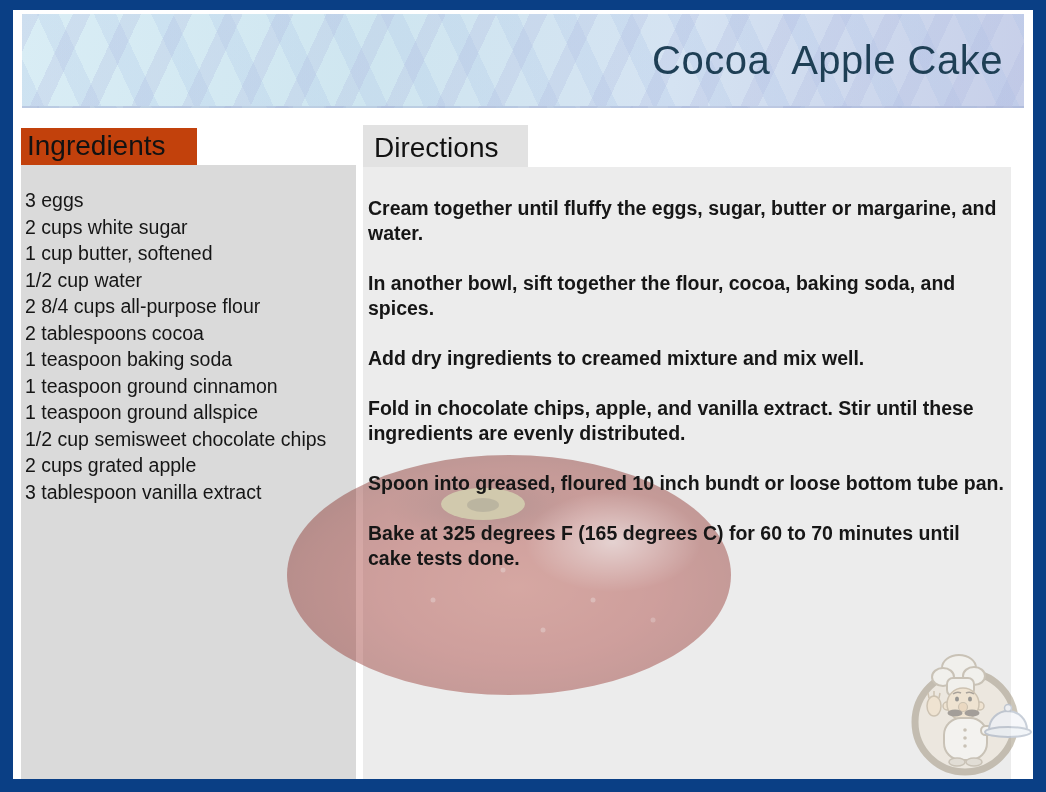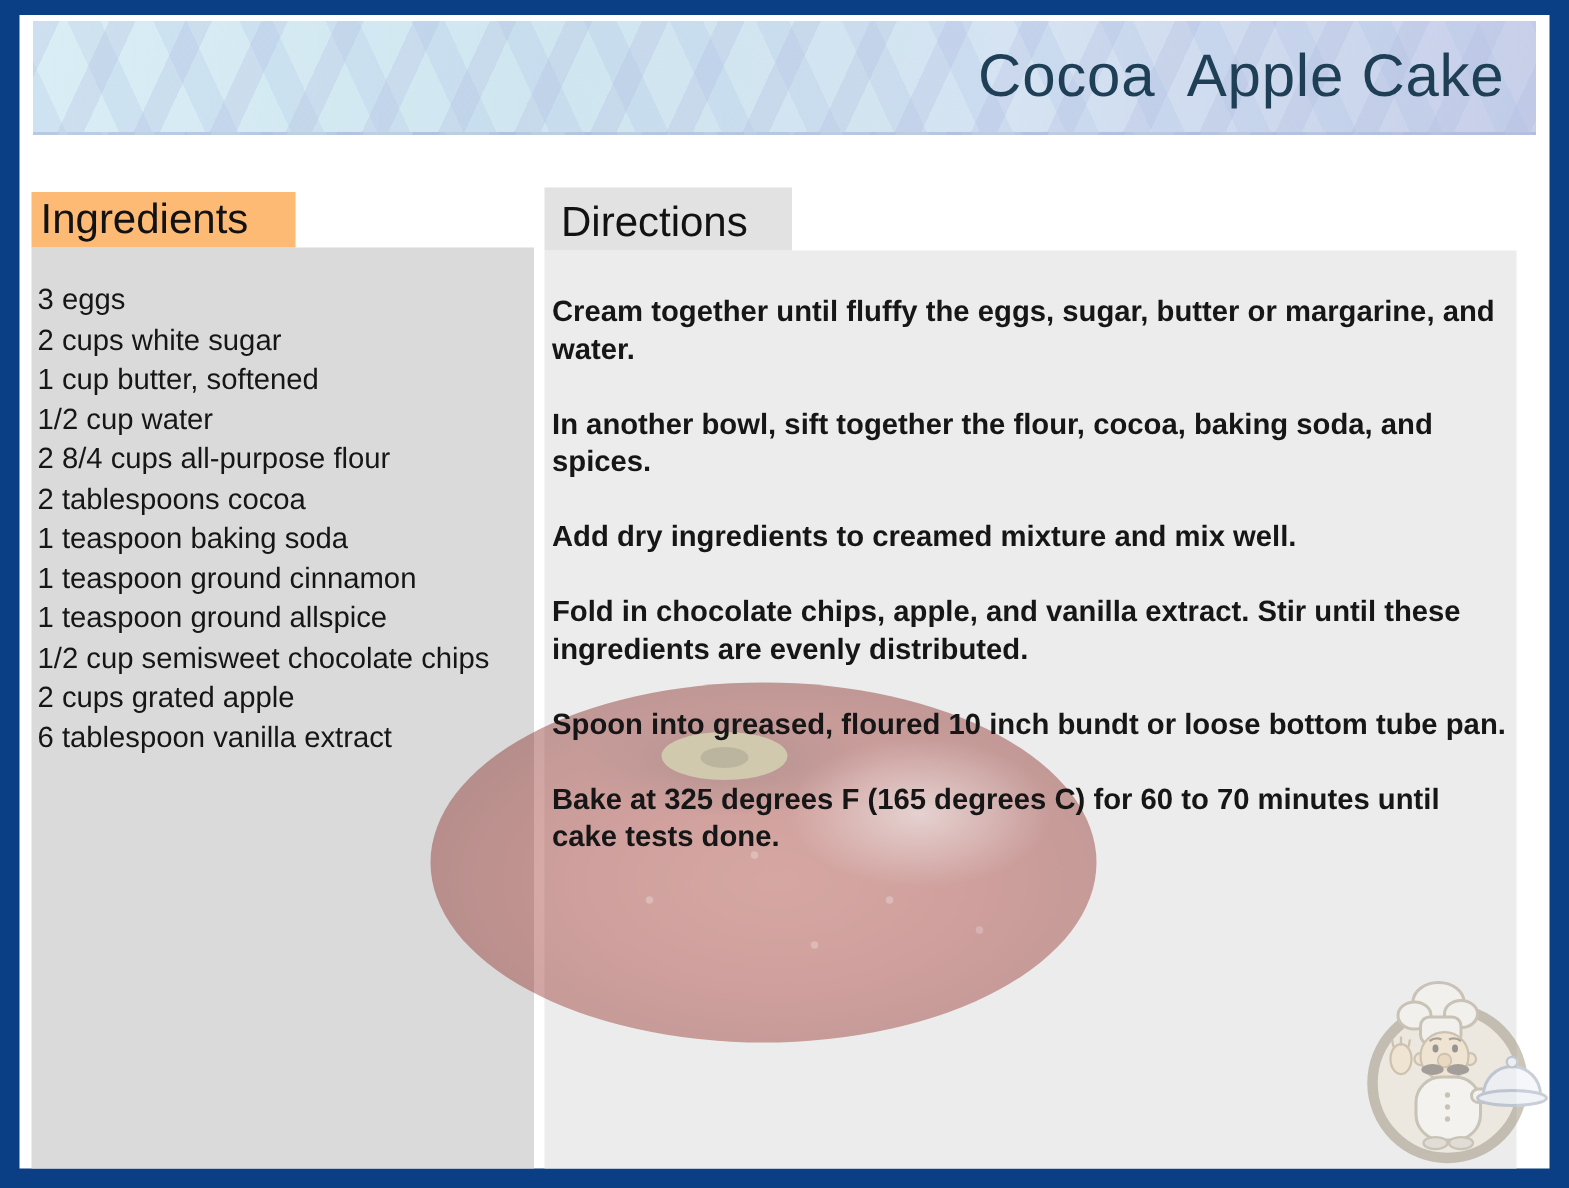--- a/index.html
+++ b/index.html
@@ -14,21 +14,21 @@
   }
   .page {
     position:absolute;
     left:13px; top:10px; right:13px; bottom:13px;
     background:#ffffff;
   }
 
   
   .banner {
     position:absolute;
-    left:9px; top:4px; width:1002px; height:76px;
+    left:9px; top:4px; width:1002px; height:94px;
     background:
       repeating-linear-gradient(115deg, rgba(176,186,224,0.28) 0 16px, rgba(255,255,255,0) 16px 46px),
       repeating-linear-gradient(65deg, rgba(168,192,230,0.22) 0 20px, rgba(255,255,255,0) 20px 52px),
       linear-gradient(100deg, #d9edf5 0%, #cfe6f0 35%, #d5e3f2 65%, #c7cfe9 100%);
     border-bottom:2px solid rgba(150,160,200,0.35);
     display:flex;
     align-items:center;
     justify-content:flex-end;
   }
   .banner-title {
@@ -48,21 +48,21 @@
   .watermark { position:absolute; z-index:1; pointer-events:none; }
   .apple-mark { left:270px; top:440px; width:452px; height:250px; opacity:0.42; }
   .chef-mark  { left:888px; top:636px; width:134px; height:136px; opacity:0.5; }
 
   
   .heading-box {
     position:absolute; z-index:2;
     font-size:28px; color:#121212;
     line-height:36px;
   }
-  .ingredients-heading { left:8px; top:118px; width:176px; height:37px; background:#fdba74; padding-left:6px; }
+  .ingredients-heading { left:8px; top:118px; width:176px; height:37px; background:#c2410c; padding-left:6px; }
   .directions-heading  { left:350px; top:115px; width:165px; height:42px; background:#e2e2e2; padding-left:11px; padding-top:5px; }
 
   .ingredients-list {
     position:absolute; z-index:2;
     left:8px; top:177px; width:330px;
     padding:0 4px;
     font-size:19.5px; line-height:26.5px;
     color:#161616;
     list-style:none;
   }
@@ -166,21 +166,21 @@
       <li>2 cups white sugar</li>
       <li>1 cup butter, softened</li>
       <li>1/2 cup water</li>
       <li>2 8/4 cups all-purpose flour</li>
       <li>2 tablespoons cocoa</li>
       <li>1 teaspoon baking soda</li>
       <li>1 teaspoon ground cinnamon</li>
       <li>1 teaspoon ground allspice</li>
       <li>1/2 cup semisweet chocolate chips</li>
       <li>2 cups grated apple</li>
-      <li>6 tablespoon vanilla extract</li>
+      <li>3 tablespoon vanilla extract</li>
     </ul>
 
     <div class="heading-box directions-heading">Directions</div>
     <div class="directions-steps">
       <p>Cream together until fluffy the eggs, sugar, butter or margarine, and water.</p>
       <p>In another bowl, sift together the flour, cocoa, baking soda, and spices.</p>
       <p>Add dry ingredients to creamed mixture and mix well.</p>
       <p>Fold in chocolate chips, apple, and vanilla extract. Stir until these ingredients are evenly distributed.</p>
       <p>Spoon into greased, floured 10 inch bundt or loose bottom tube pan.</p>
       <p>Bake at 325 degrees F (165 degrees C) for 60 to 70 minutes until cake tests done.</p>

